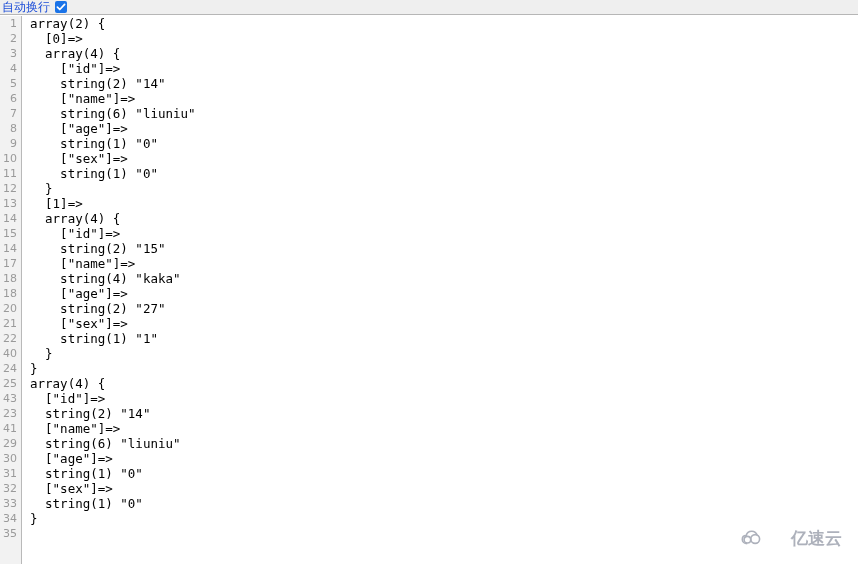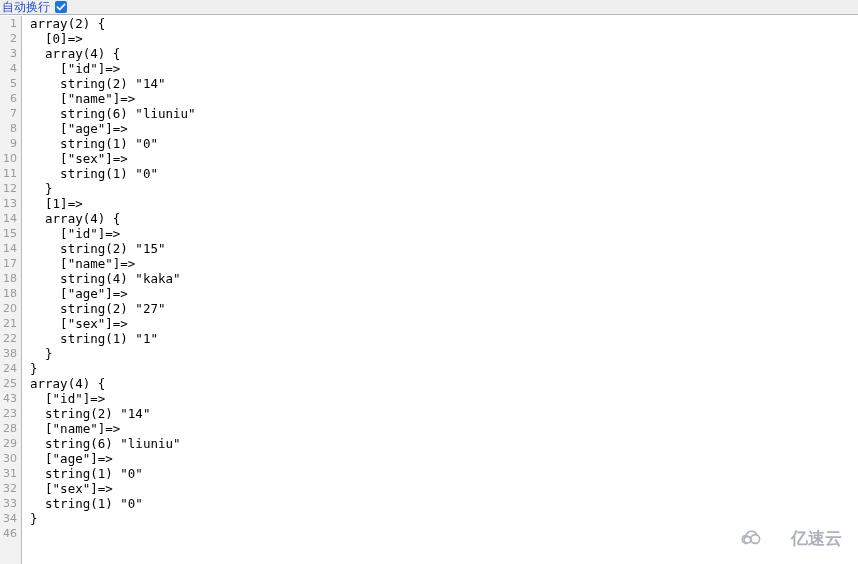--- a/index.html
+++ b/index.html
@@ -160,33 +160,33 @@
         <div class="gutter-line">13</div>
         <div class="gutter-line">14</div>
         <div class="gutter-line">15</div>
         <div class="gutter-line">14</div>
         <div class="gutter-line">17</div>
         <div class="gutter-line">18</div>
         <div class="gutter-line">18</div>
         <div class="gutter-line">20</div>
         <div class="gutter-line">21</div>
         <div class="gutter-line">22</div>
-        <div class="gutter-line">38</div>
+        <div class="gutter-line">40</div>
         <div class="gutter-line">24</div>
         <div class="gutter-line">25</div>
         <div class="gutter-line">43</div>
         <div class="gutter-line">23</div>
-        <div class="gutter-line">28</div>
+        <div class="gutter-line">41</div>
         <div class="gutter-line">29</div>
         <div class="gutter-line">30</div>
         <div class="gutter-line">31</div>
         <div class="gutter-line">32</div>
         <div class="gutter-line">33</div>
         <div class="gutter-line">34</div>
-        <div class="gutter-line">46</div>
+        <div class="gutter-line">35</div>
       </div>
     <div class="code" id="code">
         <div class="code-line">array(2) {</div>
         <div class="code-line">  [0]=&gt;</div>
         <div class="code-line">  array(4) {</div>
         <div class="code-line">    ["id"]=&gt;</div>
         <div class="code-line">    string(2) "14"</div>
         <div class="code-line">    ["name"]=&gt;</div>
         <div class="code-line">    string(6) "liuniu"</div>
         <div class="code-line">    ["age"]=&gt;</div>

